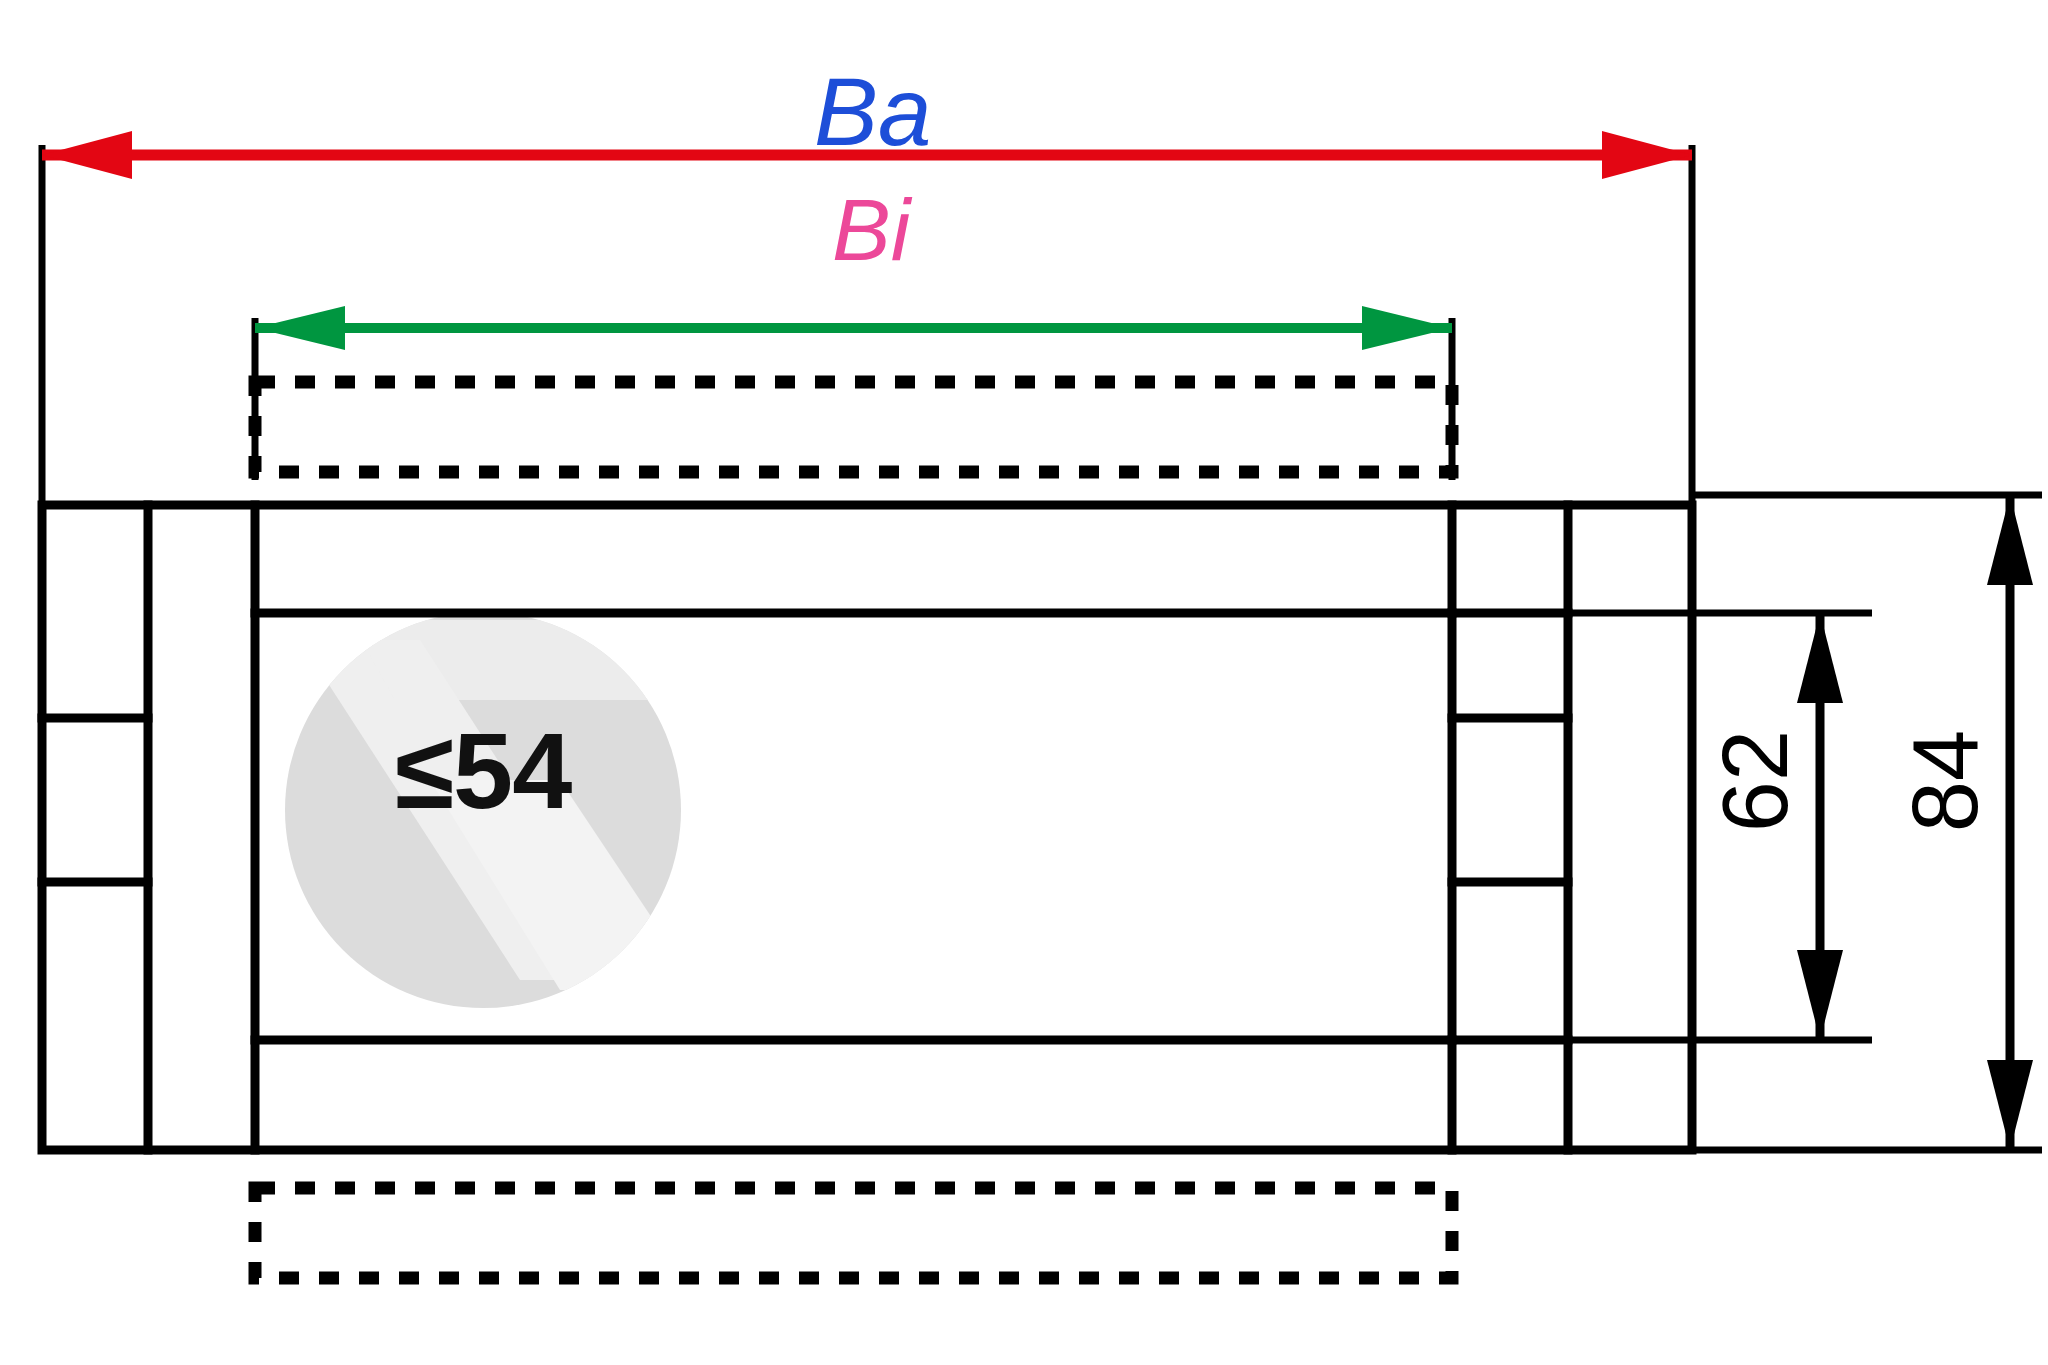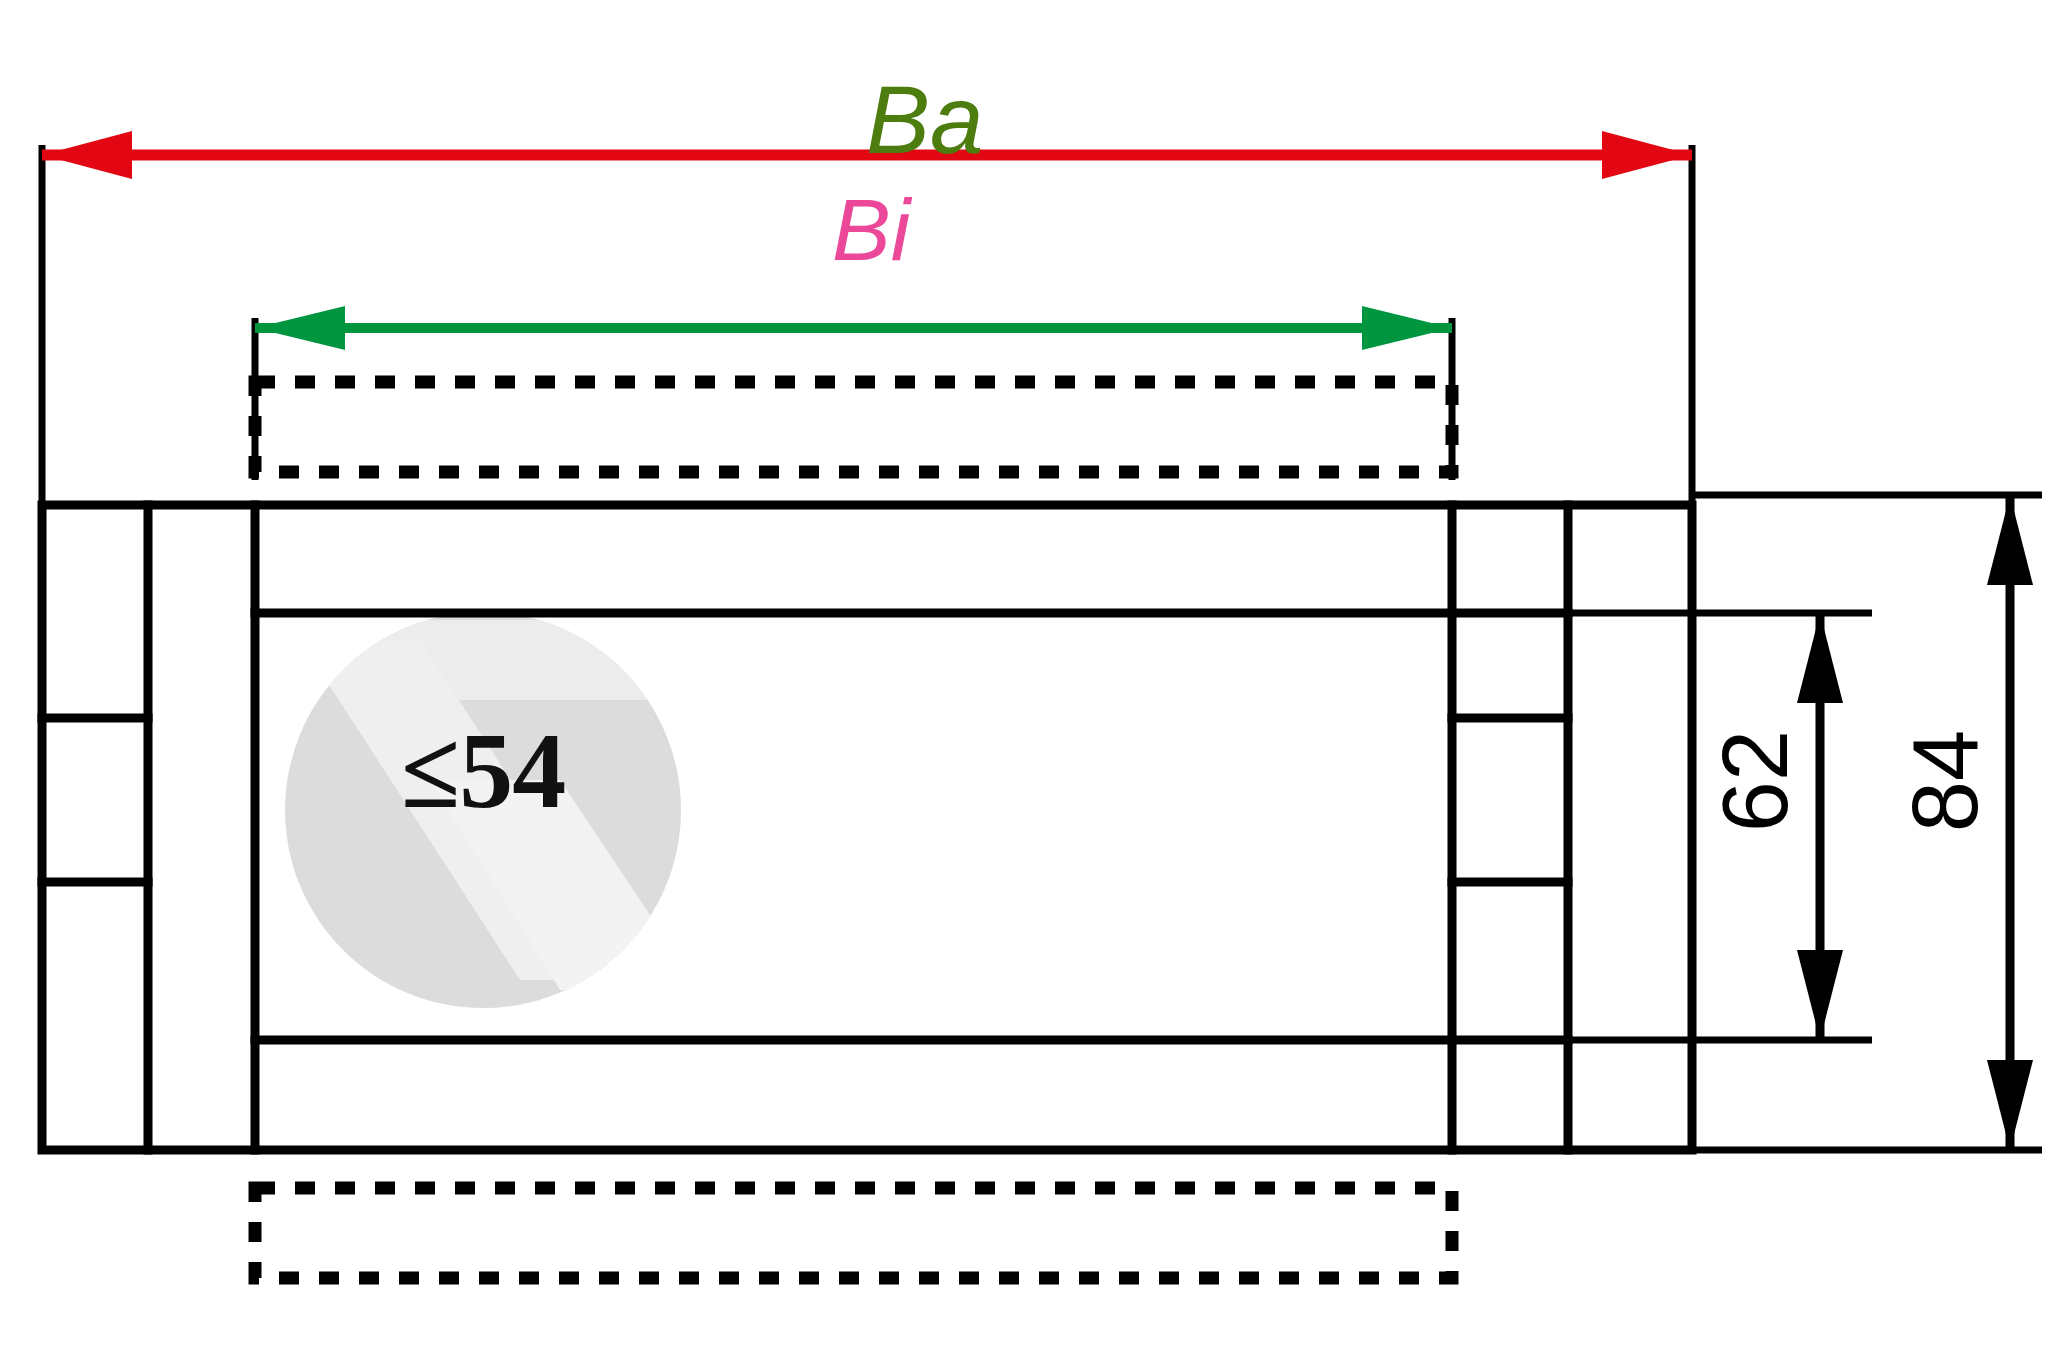--- a/index.html
+++ b/index.html
@@ -28,24 +28,23 @@
     position: absolute;
     font-family: "Liberation Sans", sans-serif;
     font-style: italic;
     font-weight: 400;
     white-space: nowrap;
     line-height: 1;
     user-select: none;
   }
   #label-ba {
     font-size: 96px;
-    color: #4d7c0f;
-    left: 866px;
+    color: #1d4ed8;
+    left: 814px;
     top: 64px;
-    margin-top: 8px;
   }
   #label-bi {
     font-size: 88px;
     color: #ec4899;
     left: 832px;
     top: 186px;
   }
   .dimnum {
     position: absolute;
     font-family: "Liberation Sans", sans-serif;
@@ -66,21 +65,21 @@
     text-align: center;
   }
   #dim-84 {
     left: 1885px;
     top: 735px;
     width: 120px;
     text-align: center;
   }
   .badge-txt {
     position: absolute;
-    font-family: Liberation Serif, serif;
+    font-family: Liberation Sans, sans-serif;
     font-weight: bold;
     color: #111111;
     line-height: 0.98;
     text-align: center;
     white-space: nowrap;
     user-select: none;
   }
   #badge-line1 {
     left: 288px;
     top: 718px;

